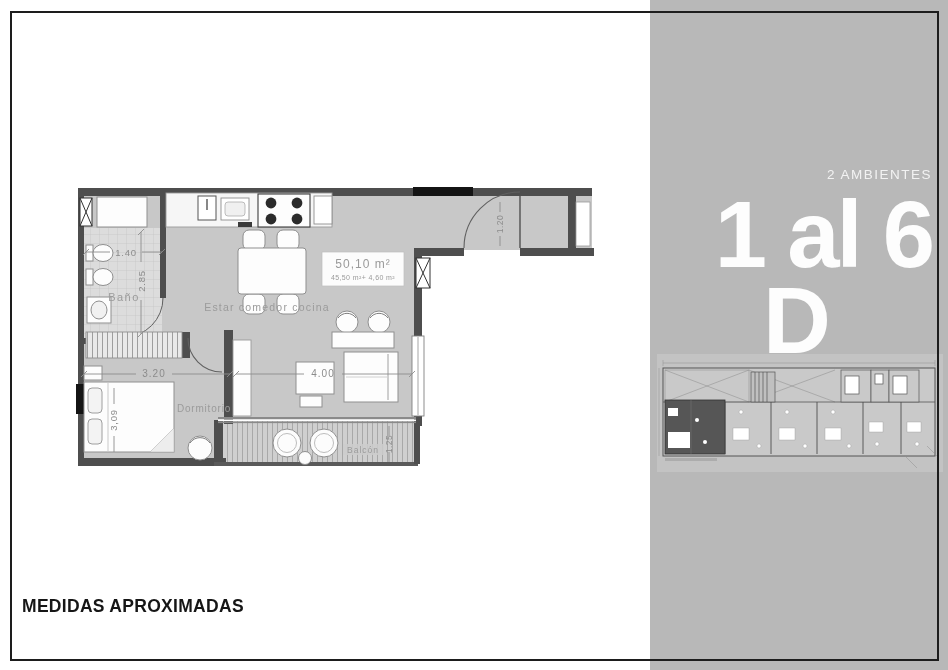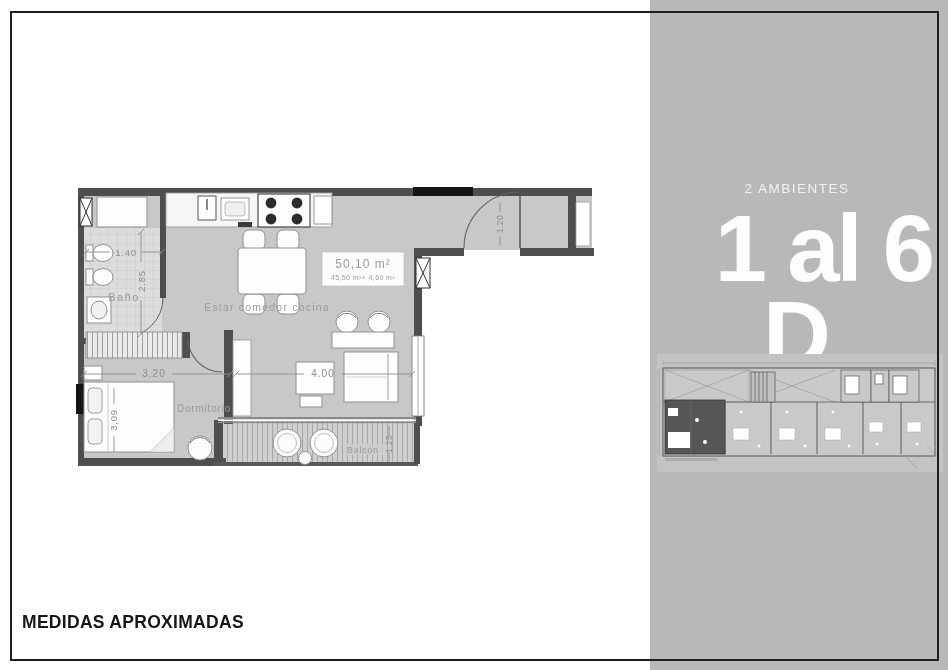--- a/index.html
+++ b/index.html
@@ -10,33 +10,33 @@
   
   .sidebar{
     position:absolute;left:650px;top:0;width:298px;height:670px;
     background:#b8b8b8;
   }
   .sb-text{
     position:absolute;right:16px;top:166px;width:270px;
     text-align:right;color:#fdfdfd;
   }
   .sb-title{font-size:17px;font-weight:bold;letter-spacing:.5px;line-height:1.05;}
-  .sb-sub{font-size:13.5px;letter-spacing:1.5px;color:rgba(255,255,255,.82);margin-top:15px;text-align:center;}
+  .sb-sub{font-size:13.5px;letter-spacing:1.5px;color:rgba(255,255,255,.82);margin-top:1px;}
   .sb-range{font-size:94px;font-weight:bold;letter-spacing:-3px;line-height:.92;margin-top:10px;white-space:nowrap;}
   .sb-letter{font-size:94px;font-weight:bold;line-height:.92;text-align:center;margin-top:0;}
   .sb-area{font-size:27px;font-weight:bold;letter-spacing:.5px;margin-top:36px;}
   .sb-line{font-size:15.5px;color:rgba(255,255,255,.88);line-height:1.05;}
   .key-plan{position:absolute;left:5px;top:350px;width:290px;height:126px;}
   
   .frame{
     position:absolute;left:10px;top:11px;right:9px;bottom:9px;
     border:2px solid #1d1d1d;pointer-events:none;
   }
   .footer-note{
-    position:absolute;left:22px;top:612px;
+    position:absolute;left:22px;top:596px;
     font-size:17.5px;font-weight:bold;color:#161616;letter-spacing:.3px;
   }
   .plan-svg{position:absolute;left:70px;top:180px;width:540px;height:300px;}
   svg text{font-family:"Liberation Sans",sans-serif;}
 </style>
 </head>
 <body>
 
 <div class="page">
 

